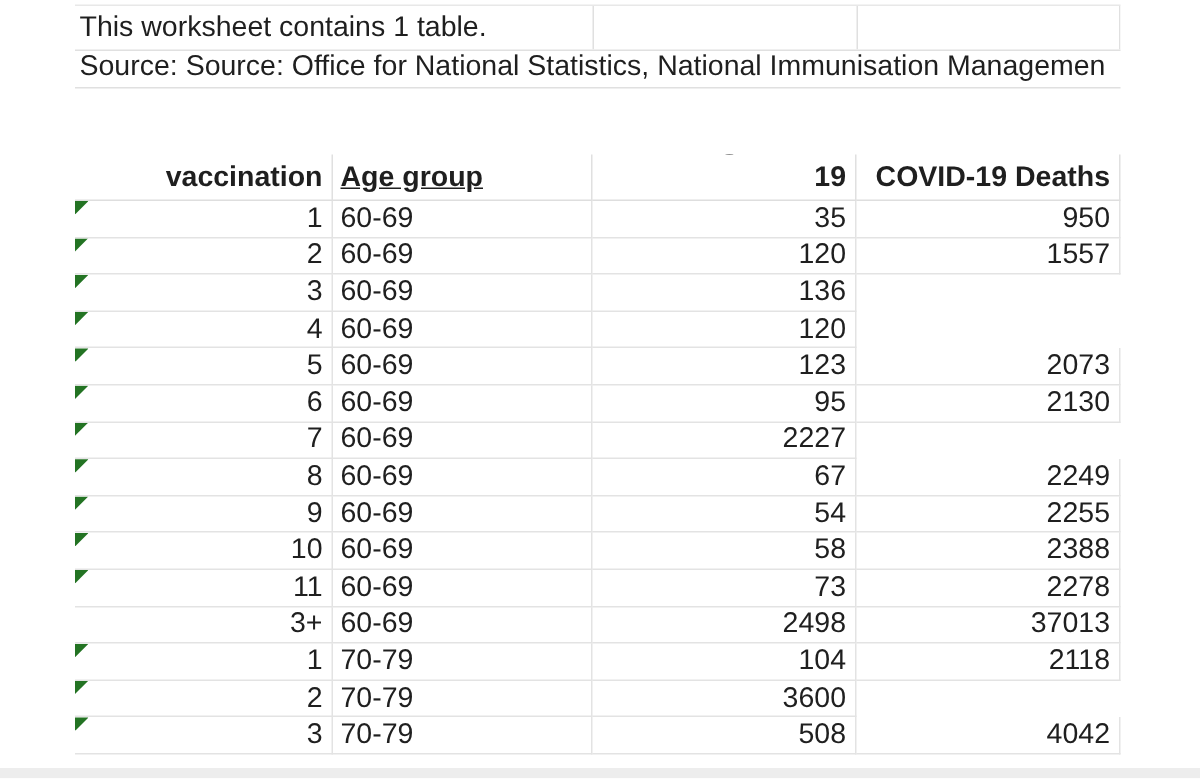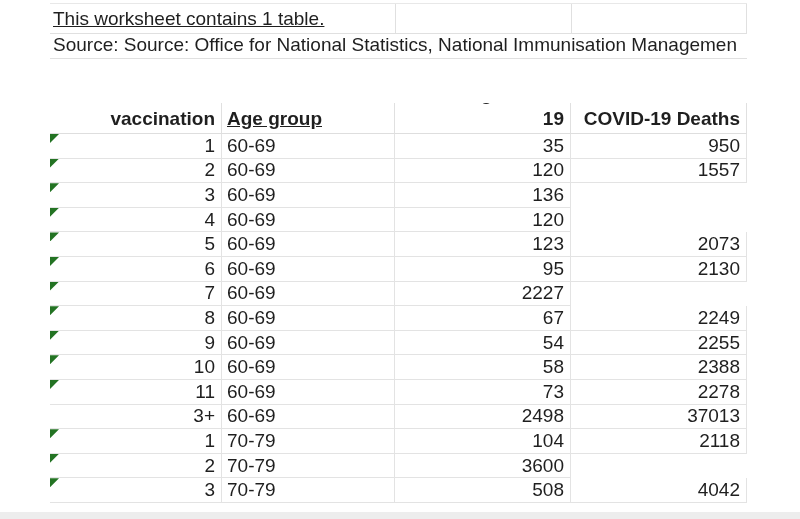--- a/index.html
+++ b/index.html
@@ -6,21 +6,21 @@
   .screen {
     position: relative; width: 800px; height: 519px; overflow: hidden;
     background: #ffffff; font-family: "Liberation Sans", sans-serif; color: #1f1f1f;
   }
   .sheet { position: absolute; left: 50px; top: 3px; width: 697px; }
 
   .note-row {
     position: relative; height: 31px; box-sizing: border-box;
     border-top: 1px solid #e8e8e8; border-bottom: 1px solid #e0e0e0;
     display: flex; align-items: center; font-size: 19px; padding-left: 3px;
-    white-space: nowrap; overflow: hidden; text-decoration: underline;
+    white-space: nowrap; overflow: hidden;
   }
   .source-row {
     position: relative; height: 25px; box-sizing: border-box;
     border-bottom: 1px solid #e0e0e0;
     display: flex; align-items: flex-start; font-size: 19px; padding-left: 3px;
     white-space: nowrap; overflow: hidden;
   }
   .vline { position: absolute; top: 0; bottom: 0; width: 1px; background: #e0e0e0; }
 
   .header-row { display: grid; grid-template-columns: 172px 173px 176px 176px; height: 75px; }

